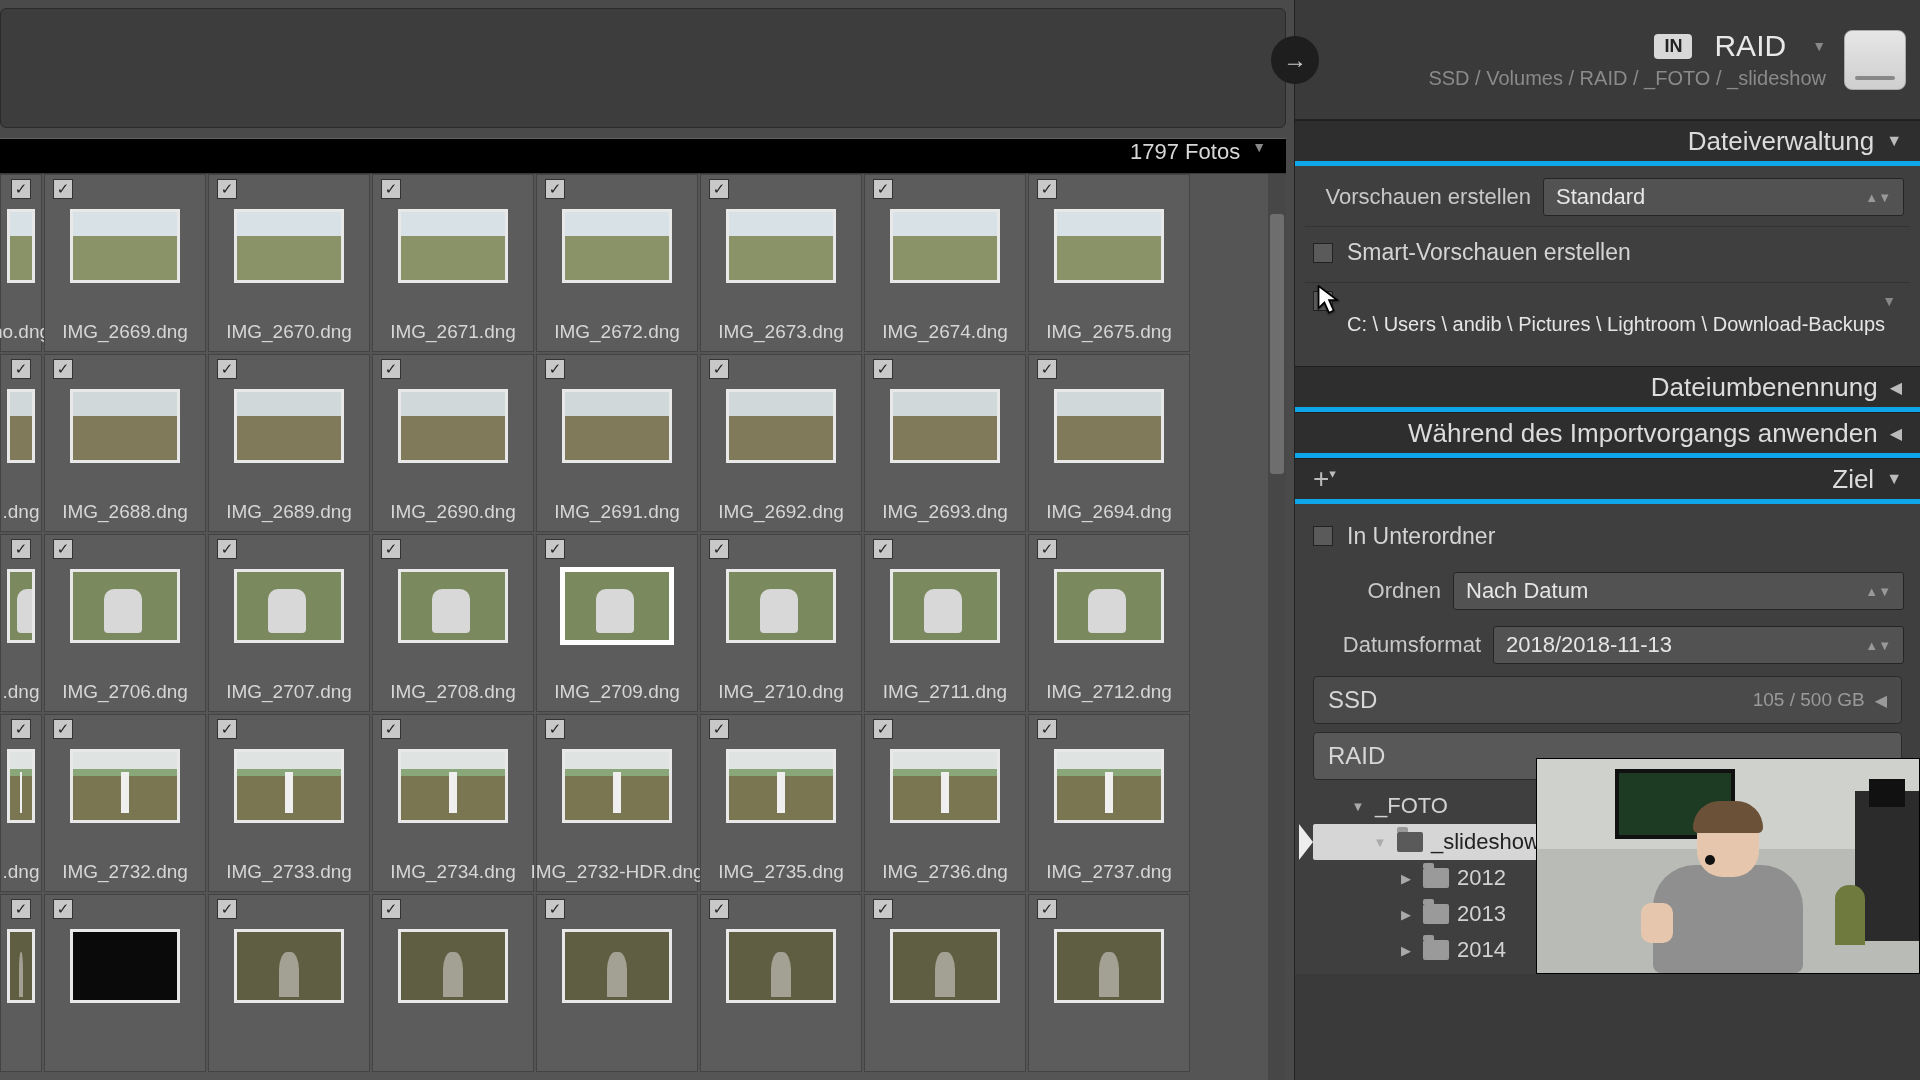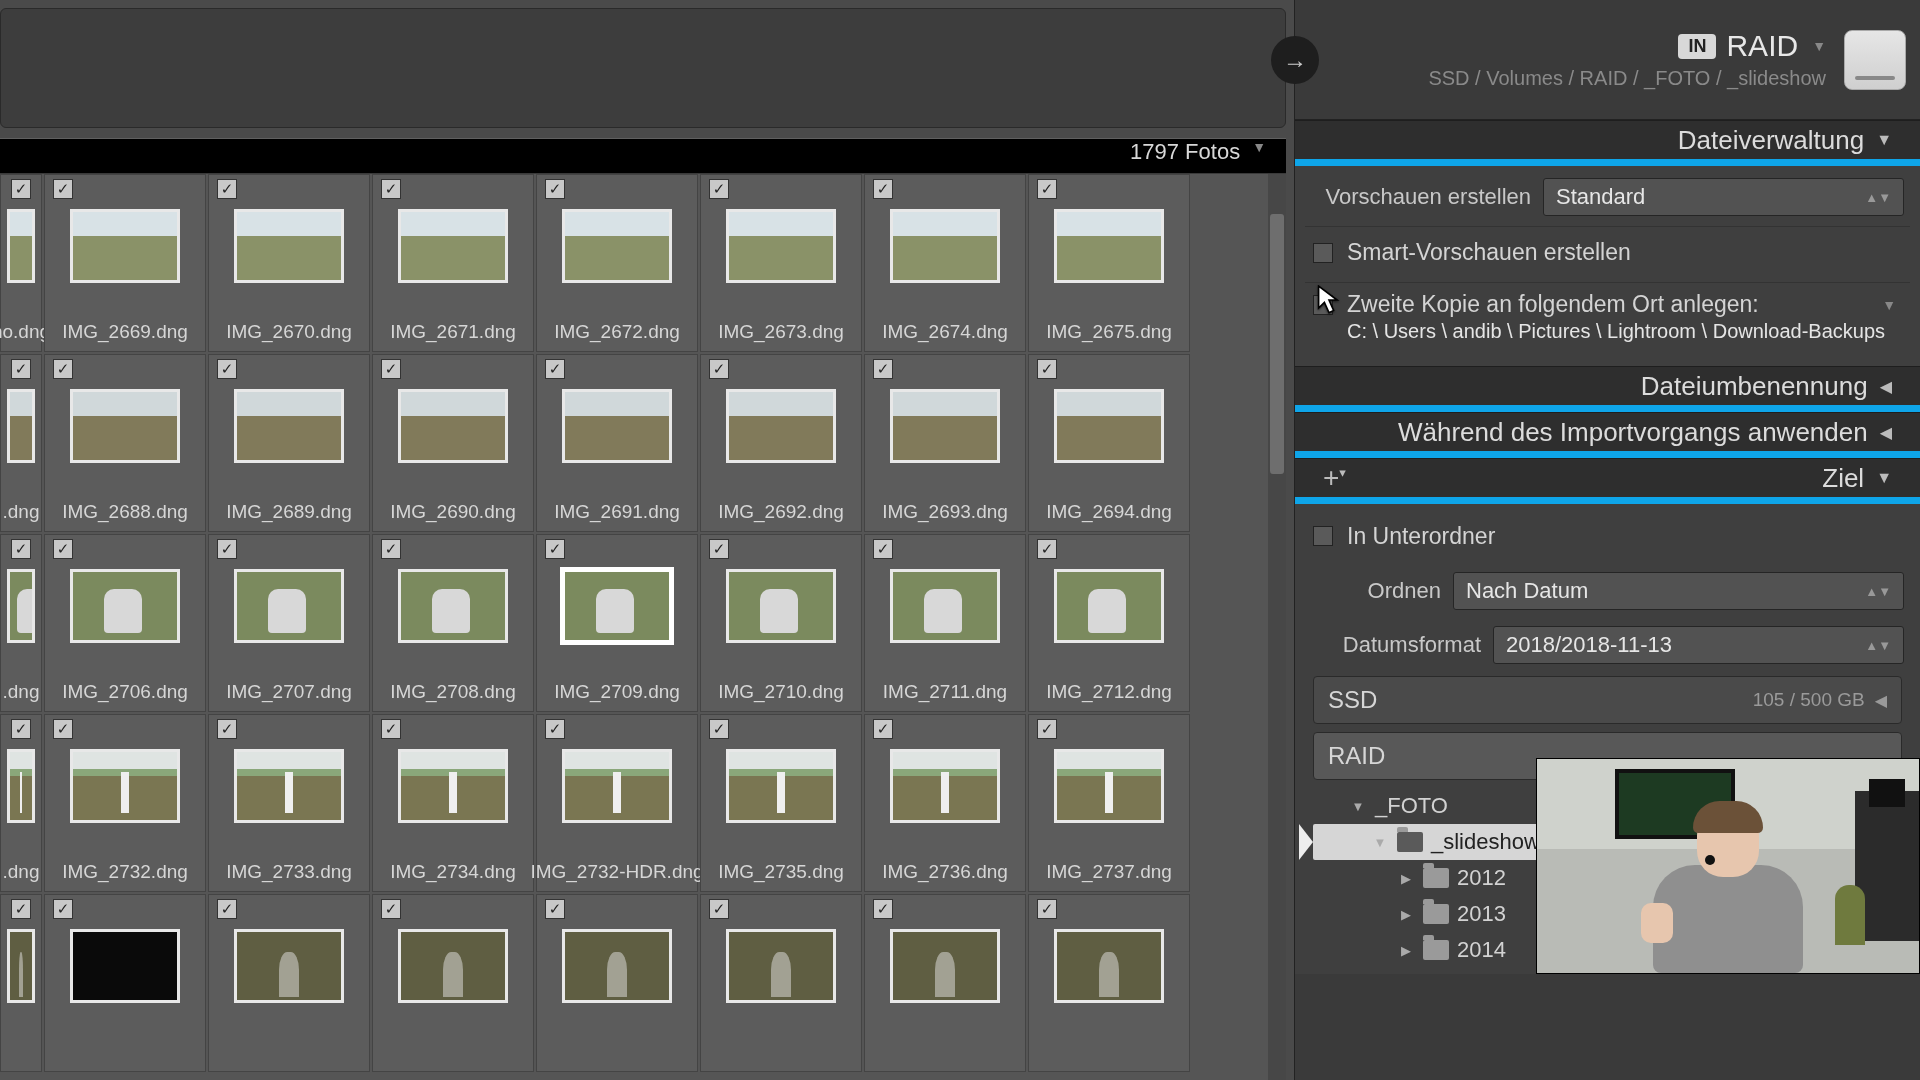--- a/index.html
+++ b/index.html
@@ -41,29 +41,29 @@
 
 .vscroll { position: absolute; right: 0; top: 0; bottom: 0; width: 18px; background: #474747; }
 .vscroll .thumb { position: absolute; left: 2px; right: 2px; top: 40px; height: 260px; background: #6e6e6e; border-radius: 3px; }
 
 
 .right { width: 626px; background: #3a3a3a; display: flex; flex-direction: column; border-left: 1px solid #222; }
 
 .dest-header { height: 120px; background: #3a3a3a; border-bottom: 1px solid #222; display: flex; align-items: center; justify-content: flex-end; padding: 0 14px; gap: 18px; position: relative; }
 .arrow-circ { position: absolute; left: -24px; top: 36px; width: 48px; height: 48px; border-radius: 50%; background: #1e1e1e; display: flex; align-items: center; justify-content: center; color: #ccc; font-size: 24px; }
 .dest-block { display: flex; flex-direction: column; align-items: flex-end; gap: 4px; }
-.dest-row1 { display: flex; align-items: center; gap: 10px; text-align: right; }
+.dest-row1 { display: flex; align-items: center; gap: 22px; text-align: right; }
 .in-badge { background: #d8d8d8; color: #222; font-size: 18px; font-weight: 700; padding: 2px 10px; border-radius: 4px; }
 .dest-name { color: #e8e8e8; font-size: 30px; font-weight: 500; }
 .dest-caret { color: #888; font-size: 14px; margin-left: 4px; }
 .dest-path { color: #8a8a8a; font-size: 20px; }
 .drive-icon { width: 62px; height: 60px; background: linear-gradient(#e6e6e6,#cfcfcf); border-radius: 8px; border: 1px solid #aaa; position: relative; }
 .drive-icon::after { content:""; position:absolute; left:10px; right:10px; bottom:9px; height:4px; background:#888; border-radius:2px; }
 
-.section-head { height: 46px; background: #2e2e2e; display: flex; align-items: center; justify-content: flex-end; padding: 0 28px; color: #dcdcdc; font-size: 26px; gap: 12px; border-top: 1px solid #1e1e1e; border-bottom: 7px solid #0ea5e9; }
+.section-head { height: 46px; background: #2e2e2e; display: flex; align-items: center; justify-content: flex-end; padding: 0 18px; color: #dcdcdc; font-size: 26px; gap: 12px; border-top: 1px solid #1e1e1e; border-bottom: 5px solid #0ea5e9; }
 .section-head .tri { font-size: 16px; color: #bbb; }
 .section-head .plus { margin-right: auto; font-size: 28px; color: #bbb; }
 
 .panel-body { background: #3f3f3f; padding: 6px 10px; display: flex; flex-direction: column; gap: 4px; }
 
 .form-row { display: flex; align-items: center; height: 50px; gap: 12px; padding: 0 6px; }
 .form-row .lbl { color: #c8c8c8; font-size: 22px; min-width: 220px; text-align: right; }
 .form-row .lbl.short { min-width: 130px; }
 .select { flex: 1; height: 38px; background: #525252; border: 1px solid #252525; color: #e6e6e6; font-size: 22px; padding: 12px 12px; display: flex; align-items: center; justify-content: space-between; border-radius: 3px; }
 .select .caret { color: #999; font-size: 13px; }
@@ -472,21 +472,20 @@
           <span class="caret">▲▼</span>
         </div>
       </div>
       <div class="check-row">
         <span class="cb"></span>
         <span class="txt">Smart-Vorschauen erstellen</span>
       </div>
       <div class="check-row copy" style="position:relative;">
         <div class="line1">
           <span class="cb"></span>
-          <span class="txt">Zweite Kopie an folgendem Ort anlegen:</span>
           <span class="dd">▼</span>
         </div>
         <span class="subpath">C: \ Users \ andib \ Pictures \ Lightroom \ Download-Backups</span>
         <div class="cursor" style="left:12px; top:2px;">
           <svg viewBox="0 0 20 26" width="24" height="30">
               <path d="M1 1 L1 20 L6 15 L10 24 L14 22 L10 13 L17 13 Z" fill="#fff" stroke="#000" stroke-width="1.4"></path>
             </svg>
         </div>
       </div>
     </div>

